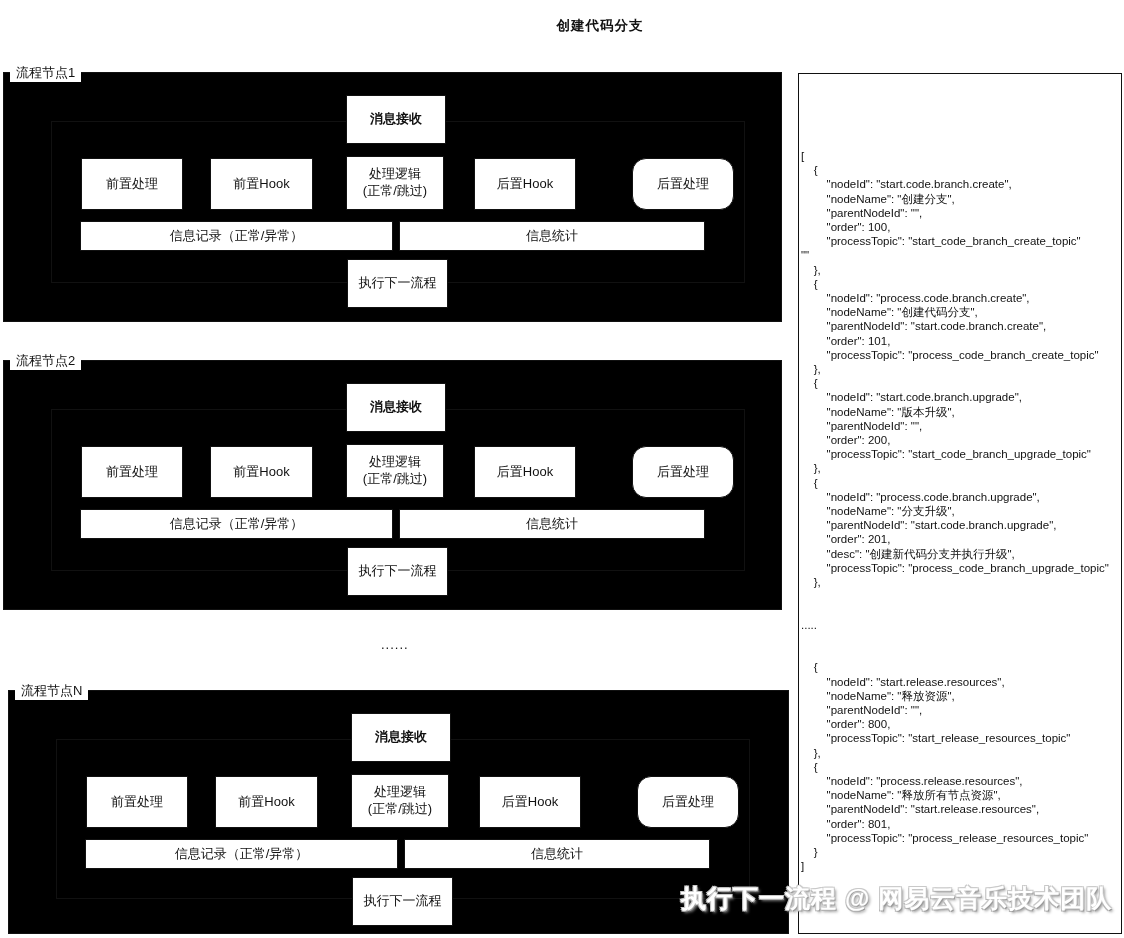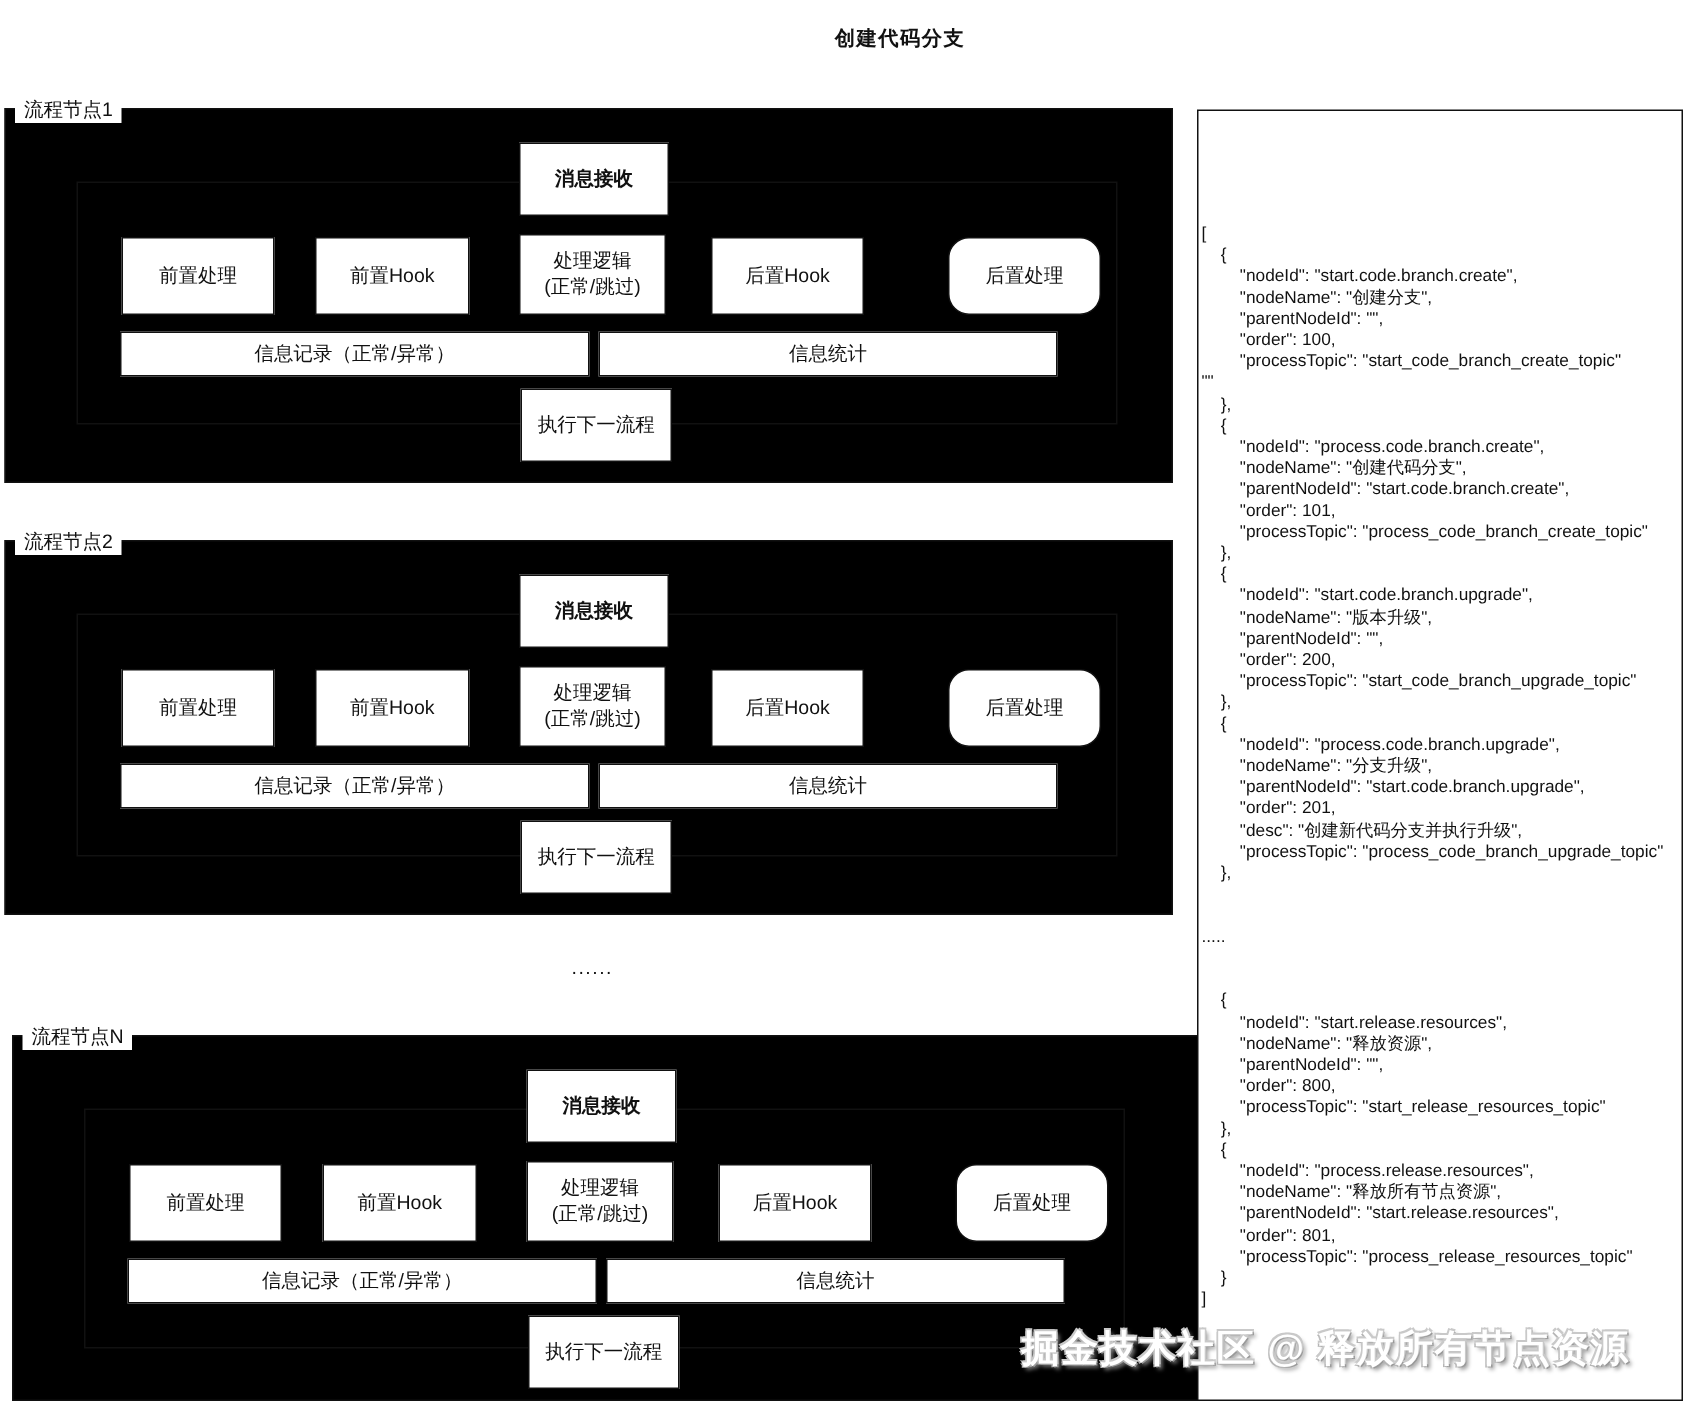--- a/index.html
+++ b/index.html
@@ -62,21 +62,21 @@
   .b-prehook  { left: 206px; top: 85px;  width: 101px; height: 50px; }
   .b-logic    { left: 342px; top: 83px;  width: 96px;  height: 52px; }
   .b-posthook { left: 470px; top: 85px;  width: 100px; height: 50px; }
   .b-post     { left: 628px; top: 85px;  width: 100px; height: 50px; border-radius: 14px; }
   .b-record   { left: 76px;  top: 148px; width: 311px; height: 28px; }
   .b-stats    { left: 395px; top: 148px; width: 304px; height: 28px; }
   .b-next     { left: 343px; top: 186px; width: 99px;  height: 47px; }
 
   #node1 { left: 3px; top: 72px;  width: 777px; height: 248px; }
   #node2 { left: 3px; top: 360px; width: 777px; height: 248px; }
-  #nodeN { left: 8px; top: 690px; width: 779px; height: 242px; padding-left: 20px; }
+  #nodeN { left: 8px; top: 690px; width: 779px; height: 242px; }
   #nodeN .inner-frame { height: 158px; }
 
   .diagram-ellipsis {
     position: absolute;
     left: 381px;
     top: 637px;
     font-size: 13px;
     letter-spacing: 1px;
   }
   
@@ -219,15 +219,15 @@
     {
         "nodeId": "process.release.resources",
         "nodeName": "释放所有节点资源",
         "parentNodeId": "start.release.resources",
         "order": 801,
         "processTopic": "process_release_resources_topic"
     }
 ]</pre>
   </div>
 
-  <div class="watermark">掘金技术社区 @ 释放所有节点资源</div>
+  <div class="watermark">执行下一流程 @ 网易云音乐技术团队</div>
 
 </div>
 
 </body></html>

